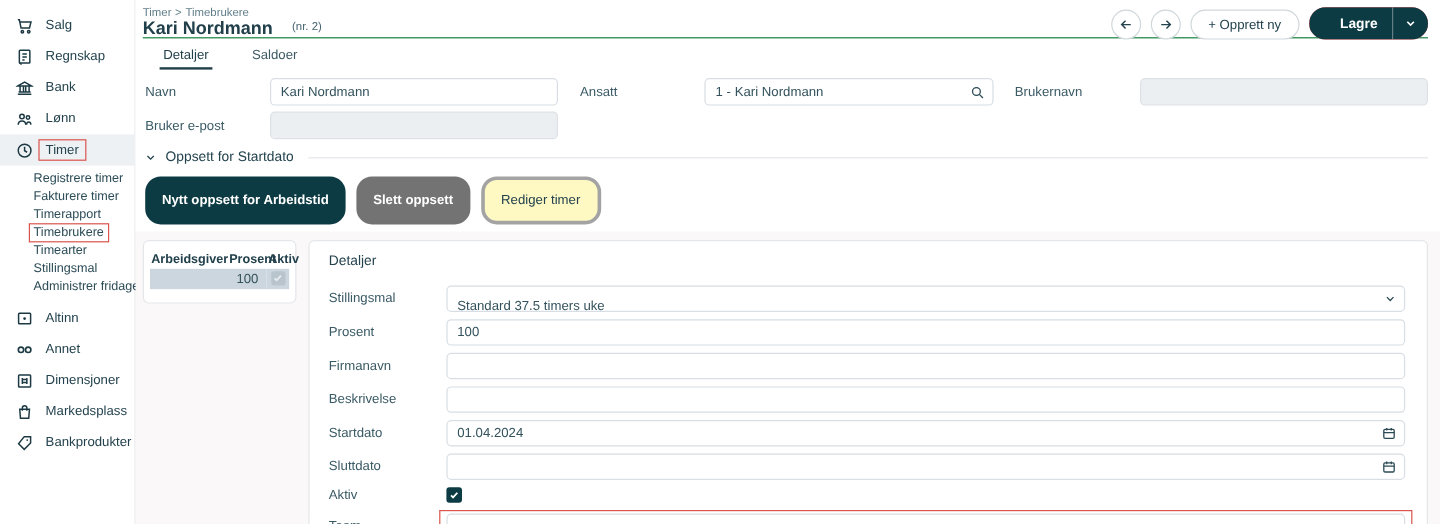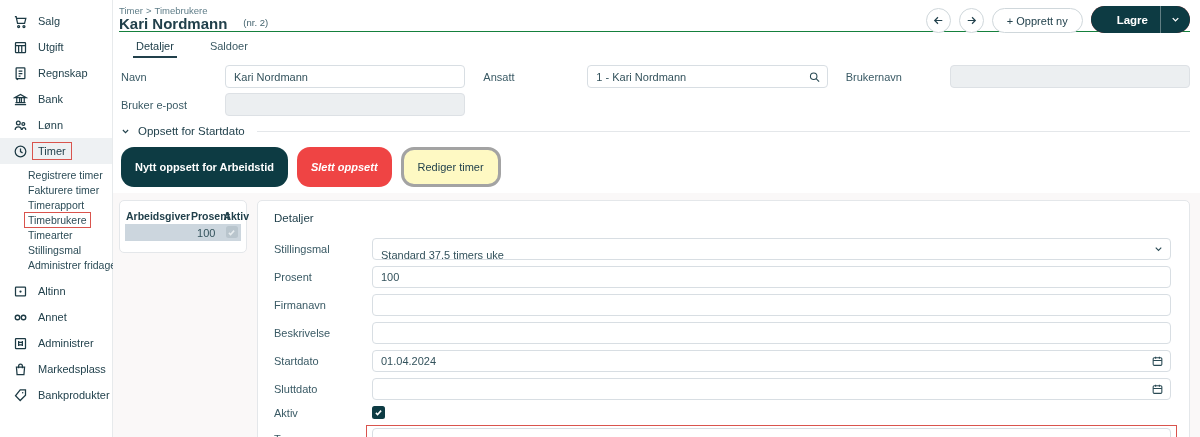--- a/index.html
+++ b/index.html
@@ -101,21 +101,21 @@
   .section-hdr { display:flex; align-items:center; gap:8px; margin-top:9px; padding-left:2px; cursor:pointer; }
   .section-hdr .chev { color:#23424d; }
   .section-title { font-size:11.5px; color:#23424d; white-space:nowrap; }
   .section-rule { flex:1; height:1px; background:#e4e7ea; margin-left:4px; }
 
   
   .action-row { display:flex; gap:9px; margin-top:10px; padding-left:2px; }
   .pill { height:40px; border-radius:13px; border:none; padding:0 14px; font-size:11px;
           font-weight:700; cursor:pointer; display:flex; align-items:center; font-family:inherit; }
   .pill.dark { background:#0d3b43; color:#fff; }
-  .pill.red { background:#ef4444; color:#fff;font-style:italic; }
+  .pill.red { background:#737373; color:#fff; }
   .pill.ghost { background:#fef9c3; color:#23424d; border:3px solid #a3a3a3; font-weight:400; }
 
   
   .cards-row { display:flex; align-items:flex-start; gap:10px; margin:7px 10px 0 6px; }
   .card { background:#fff; border:1px solid #e4e7ea; border-radius:5px; }
   .mini-card { width:128px; min-width:128px; padding:9px 5px 11px 5px; }
   .mini-table { width:100%; border-collapse:collapse; table-layout:fixed; }
   .mini-table th { font-size:10.5px; font-weight:700; color:#21404b; padding:0 1px 2px 1px; text-align:center; white-space:nowrap; }
   .mini-table th:first-child { text-align:left; }
   .mini-table td { height:17px; font-size:11px; color:#33525c; text-align:center; }
@@ -150,29 +150,20 @@
     <span class="nico">
       <svg viewBox="0 0 24 24" width="15" height="15" fill="none" stroke="currentColor" stroke-width="2">
           <path d="M3 4h2l2.3 11h11.2l2-8H6"></path>
           <circle cx="9" cy="20" r="1.6"></circle>
           <circle cx="17.5" cy="20" r="1.6"></circle>
         </svg>
     </span>
     <span>Salg</span>
   </div>
 
-  <div class="nav-item">
-    <span class="nico">
-      <svg viewBox="0 0 24 24" width="15" height="15" fill="none" stroke="currentColor" stroke-width="2">
-          <rect x="4" y="4" width="16" height="16" rx="1"></rect>
-          <path d="M4 9h16M9 9v11M14 9v11"></path>
-        </svg>
-    </span>
-    <span>Utgift</span>
-  </div>
 
   <div class="nav-item">
     <span class="nico">
       <svg viewBox="0 0 24 24" width="15" height="15" fill="none" stroke="currentColor" stroke-width="2">
           <rect x="5" y="3" width="14" height="17" rx="1"></rect>
           <path d="M9 8h6M9 12h6M9 16h3M5 20l3 2"></path>
         </svg>
     </span>
     <span>Regnskap</span>
   </div>
@@ -253,21 +244,21 @@
     <span>Annet</span>
   </div>
 
   <div class="nav-item">
     <span class="nico">
       <svg viewBox="0 0 24 24" width="15" height="15" fill="none" stroke="currentColor" stroke-width="2">
           <rect x="4" y="4" width="16" height="16" rx="1"></rect>
           <path d="M9 8v8M15 8v8M8 10h8M8 14h8"></path>
         </svg>
     </span>
-    <span>Administrer</span>
+    <span>Dimensjoner</span>
   </div>
 
   <div class="nav-item">
     <span class="nico">
       <svg viewBox="0 0 24 24" width="15" height="15" fill="none" stroke="currentColor" stroke-width="2">
           <path d="M5.5 8h13l-1 12h-11l-1-12z"></path>
           <path d="M9 10V6.5a3 3 0 016 0V10"></path>
         </svg>
     </span>
     <span>Markedsplass</span>

